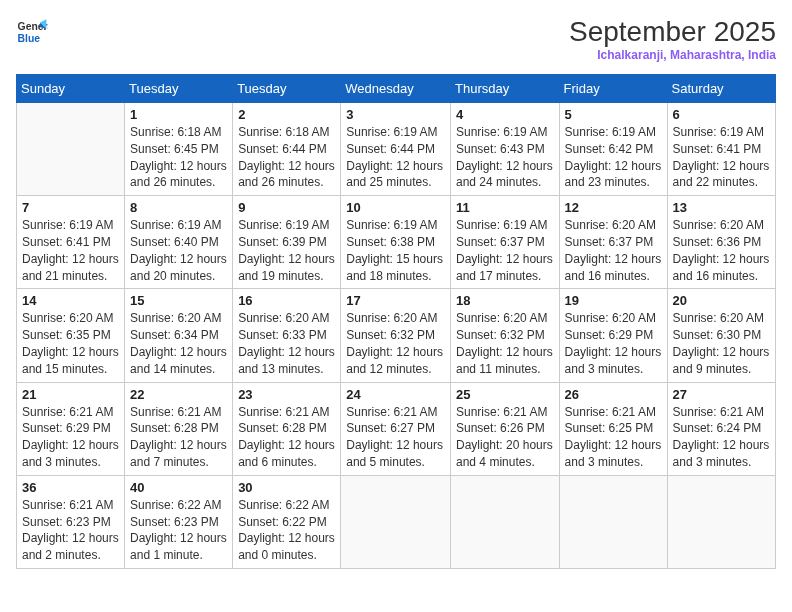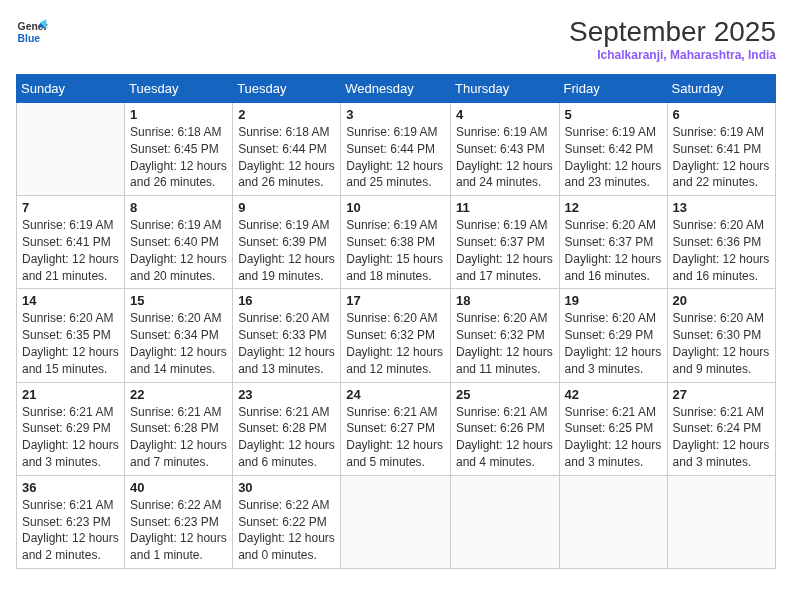--- a/index.html
+++ b/index.html
@@ -308,25 +308,25 @@
             <span>Sunrise: 6:21 AM</span>
             <span>Sunset: 6:27 PM</span>
             <span>Daylight: 12 hours and 5 minutes.</span>
           </div>
         </td>
         <td>
           <span class="day-number">25</span>
           <div class="day-info">
             <span>Sunrise: 6:21 AM</span>
             <span>Sunset: 6:26 PM</span>
-            <span>Daylight: 12 hours and 4 minutes.</span>
-          </div>
-        </td>
-        <td>
-          <span class="day-number">42</span>
+            <span>Daylight: 20 hours and 4 minutes.</span>
+          </div>
+        </td>
+        <td>
+          <span class="day-number">26</span>
           <div class="day-info">
             <span>Sunrise: 6:21 AM</span>
             <span>Sunset: 6:25 PM</span>
             <span>Daylight: 12 hours and 3 minutes.</span>
           </div>
         </td>
         <td>
           <span class="day-number">27</span>
           <div class="day-info">
             <span>Sunrise: 6:21 AM</span>

